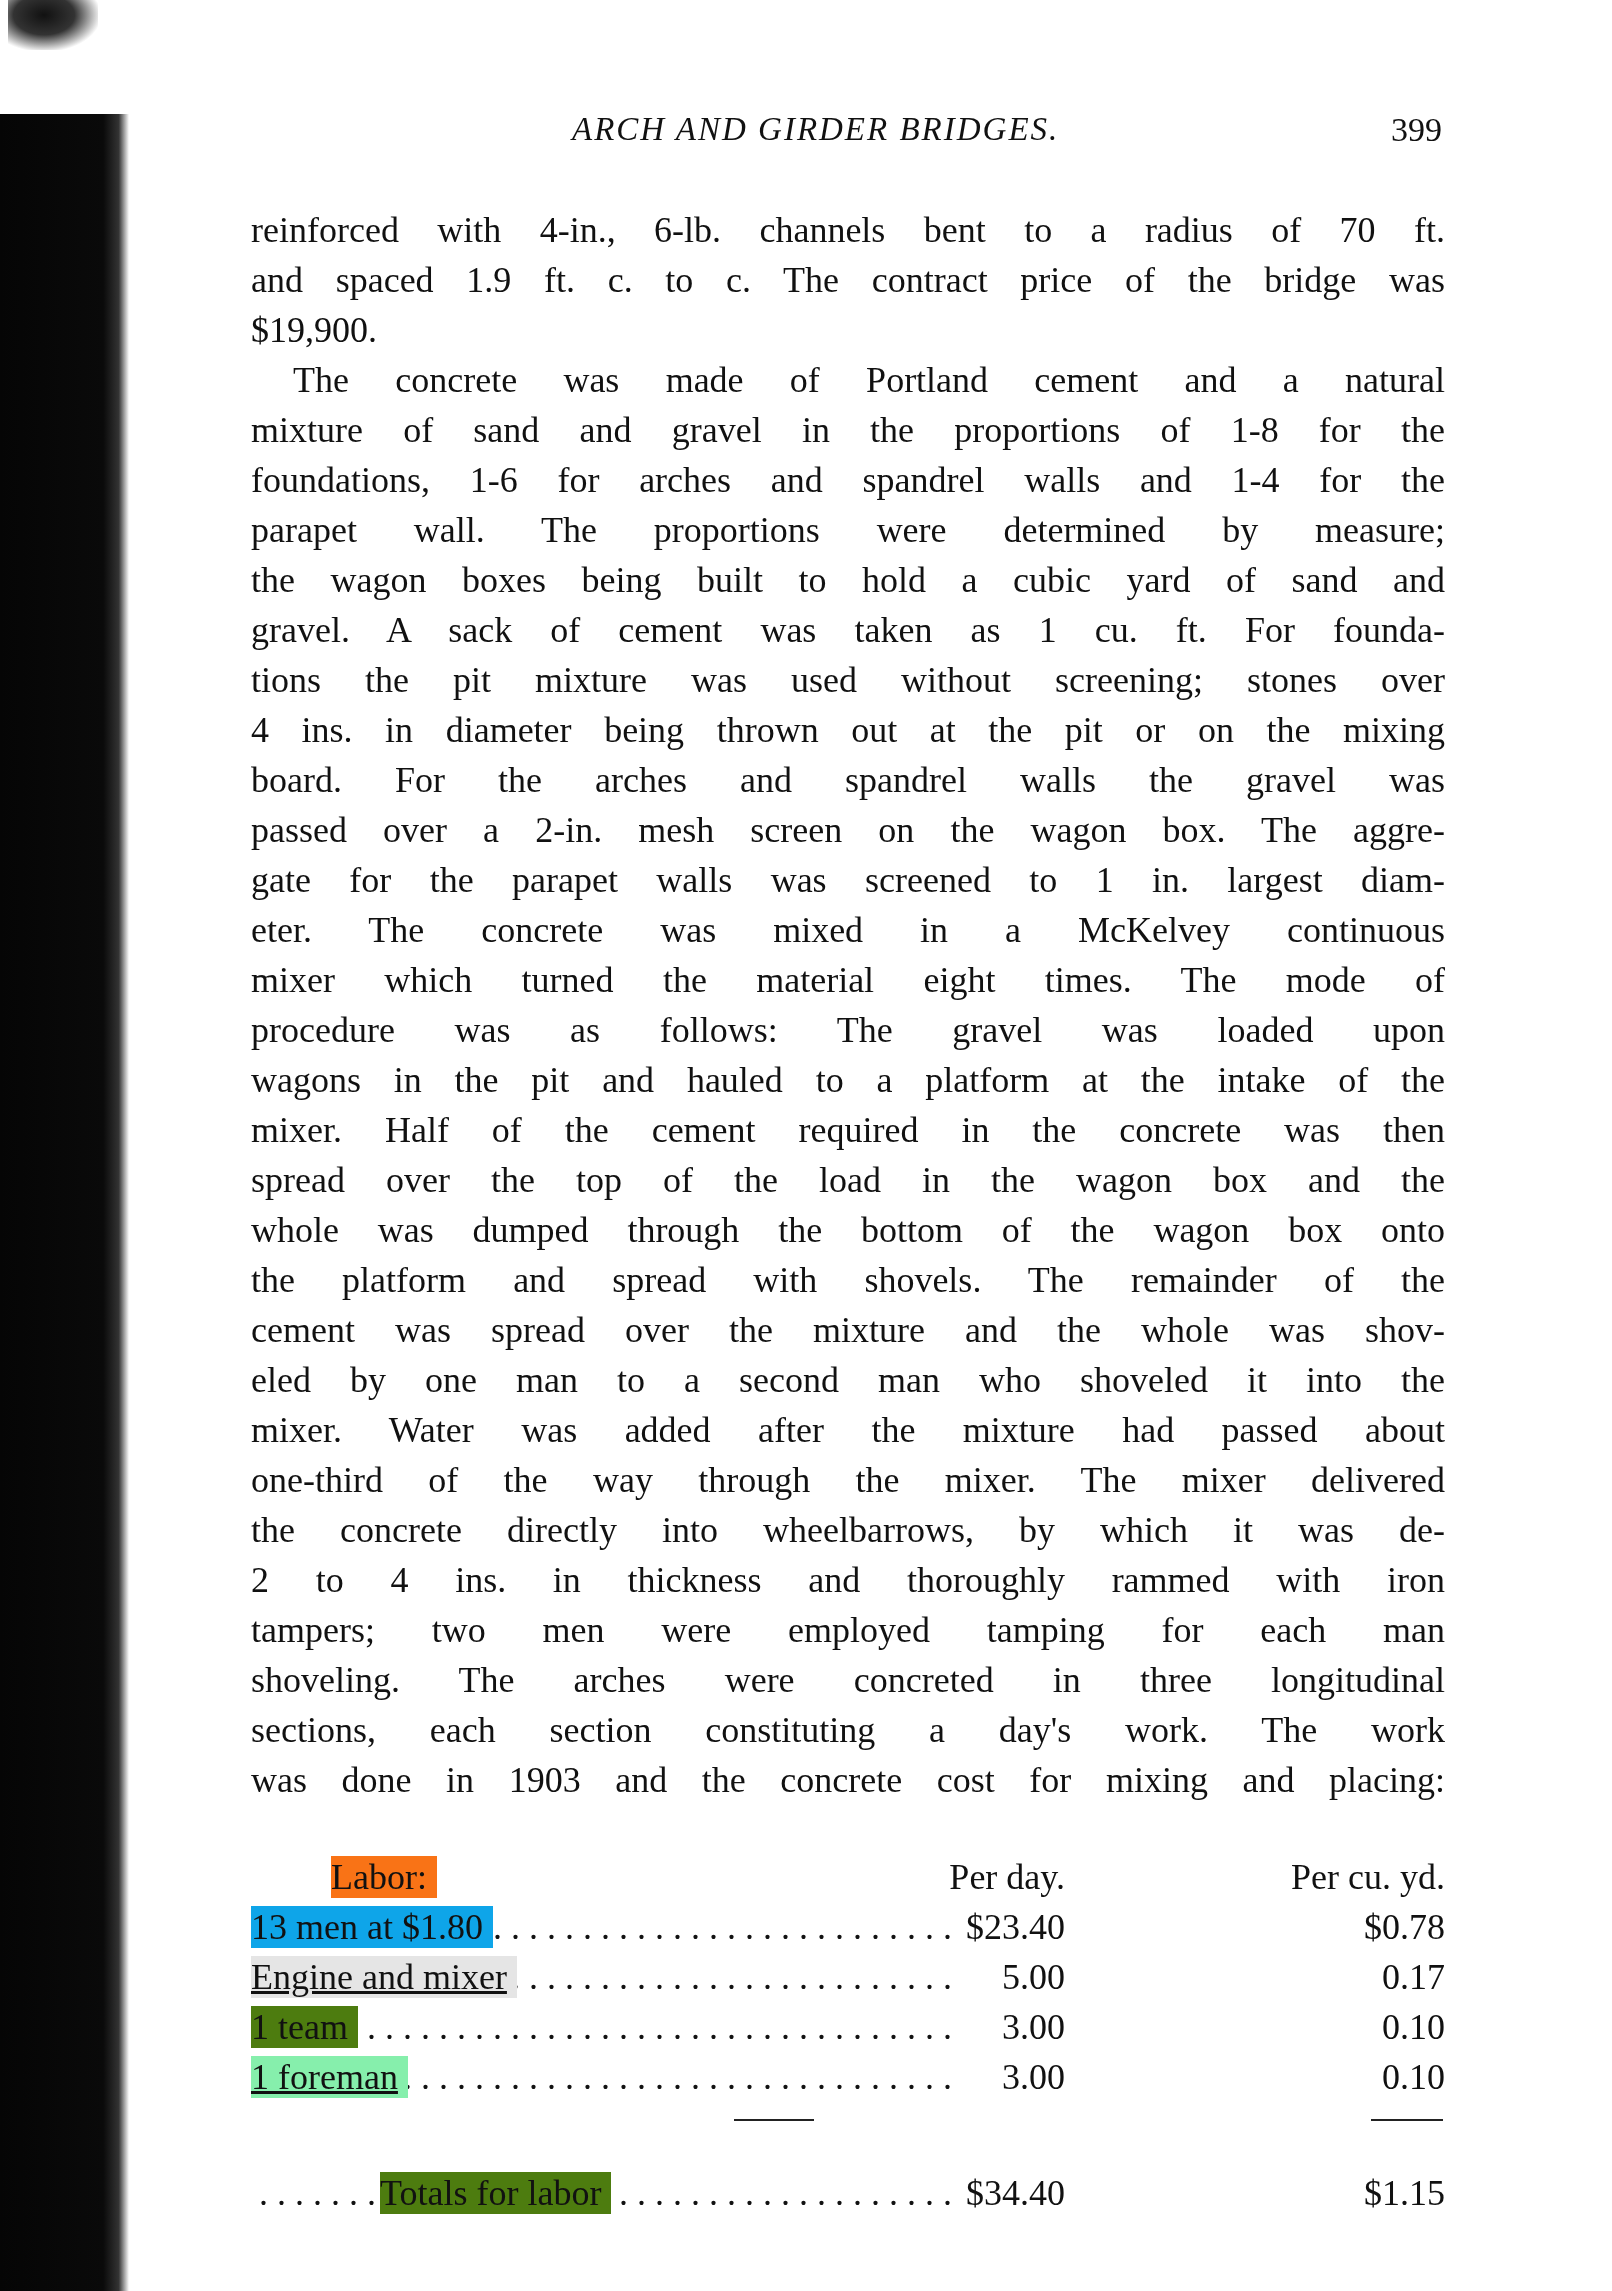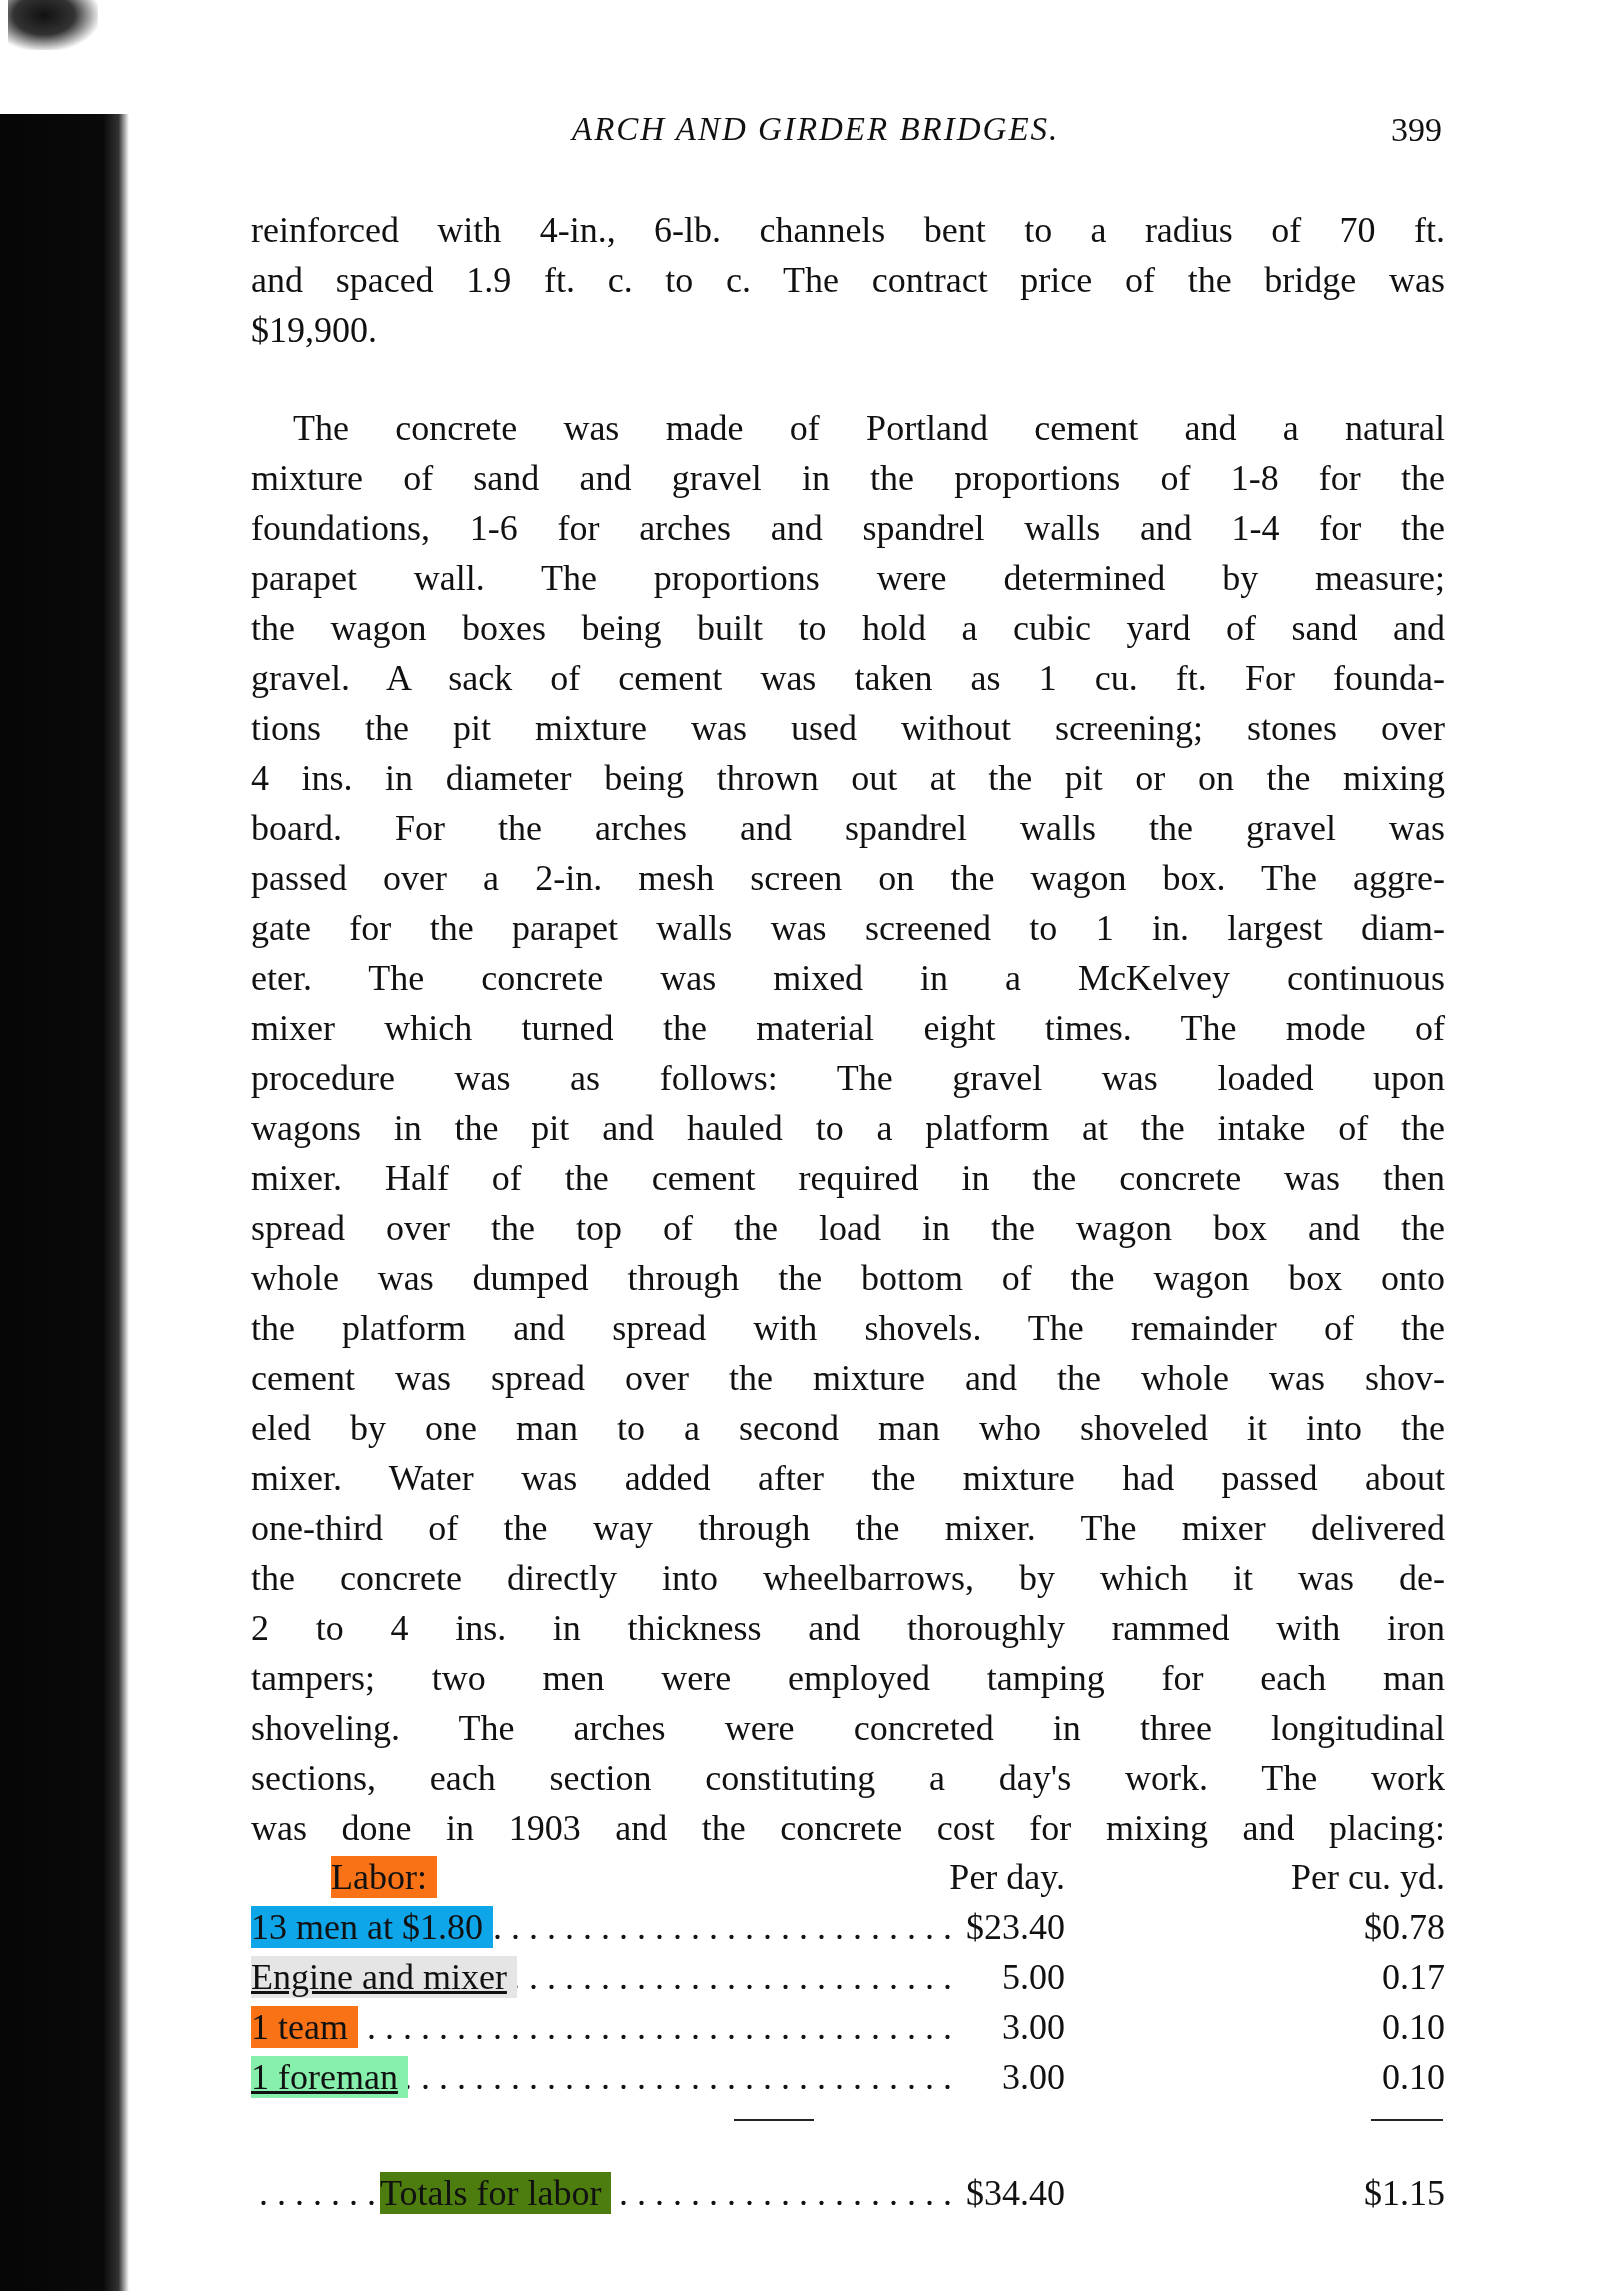--- a/index.html
+++ b/index.html
@@ -8,21 +8,21 @@
   .binding { position: absolute; left: 0; top: 114px; width: 129px; height: 2177px;
              background: linear-gradient(90deg, #050505 0%, #0a0a0a 80%, #333 92%, rgba(255,255,255,0) 100%); }
   .binding-top { position: absolute; left: 8px; top: 0; width: 90px; height: 50px;
                  background: radial-gradient(ellipse at 40% 30%, #111 0%, #333 40%, rgba(255,255,255,0) 75%); }
   .running-head { position: absolute; top: 111px; left: 572px; font-style: italic; font-size: 33px;
                   letter-spacing: 2px; }
   .page-number { position: absolute; top: 111px; left: 1391px; font-size: 34px; }
   .body-text { position: absolute; left: 251px; top: 205px; width: 1194px; font-size: 36px; line-height: 50px; }
   .line { display: block; text-align: justify; text-align-last: justify; white-space: nowrap; height: 50px; }
   .line.last { text-align-last: left; }
-  .line.indent { padding-left: 42px; margin-top: 48px; }
+  .line.indent { padding-left: 42px; }
   .table { position: absolute; left: 251px; top: 1856px; width: 1194px; font-size: 36px; }
   .trow { position: relative; height: 50px; }
   .tlabel { position: absolute; left: 0; white-space: nowrap; }
   .tlabel.hdr { left: 80px; }
   .tlabel.total { left: 129px; }
   .dots { position: absolute; left: 0; width: 701px; overflow: hidden; white-space: nowrap; }
   .col1 { position: absolute; right: 380px; text-align: right; white-space: nowrap; }
   .col2 { position: absolute; right: 0; text-align: right; white-space: nowrap; }
   .rule1 { position: absolute; left: 734px; width: 80px; top: 2119px; border-top: 2px solid #222; }
   .rule2 { position: absolute; left: 1371px; width: 72px; top: 2119px; border-top: 2px solid #222; }
@@ -84,21 +84,21 @@
     <span class="col2">$0.78</span>
   </div>
   <div class="trow">
     <span class="dots" style="text-align: right; direction: rtl;"> . . . . . . . . . . . . . . . . . . . . . . . . . . . . . . . . . . . . . . . . . . . .</span>
     <span class="tlabel" style="background: #e5e5e5; padding-right: 10px; text-decoration: underline;">Engine and mixer</span>
     <span class="col1">5.00</span>
     <span class="col2">0.17</span>
   </div>
   <div class="trow">
     <span class="dots" style="text-align: right; direction: rtl;"> . . . . . . . . . . . . . . . . . . . . . . . . . . . . . . . . . . . . . . . . . . . .</span>
-    <span class="tlabel" style="background: #f97316; padding-right: 10px;">1 team</span>
+    <span class="tlabel" style="background: #4d7c0f; padding-right: 10px;">1 team</span>
     <span class="col1">3.00</span>
     <span class="col2">0.10</span>
   </div>
   <div class="trow">
     <span class="dots" style="text-align: right; direction: rtl;"> . . . . . . . . . . . . . . . . . . . . . . . . . . . . . . . . . . . . . . . . . . . .</span>
     <span class="tlabel" style="background: #86efac; padding-right: 10px; text-decoration: underline;">1 foreman</span>
     <span class="col1">3.00</span>
     <span class="col2">0.10</span>
   </div>
   <div class="trow" style="height:66px"></div>

